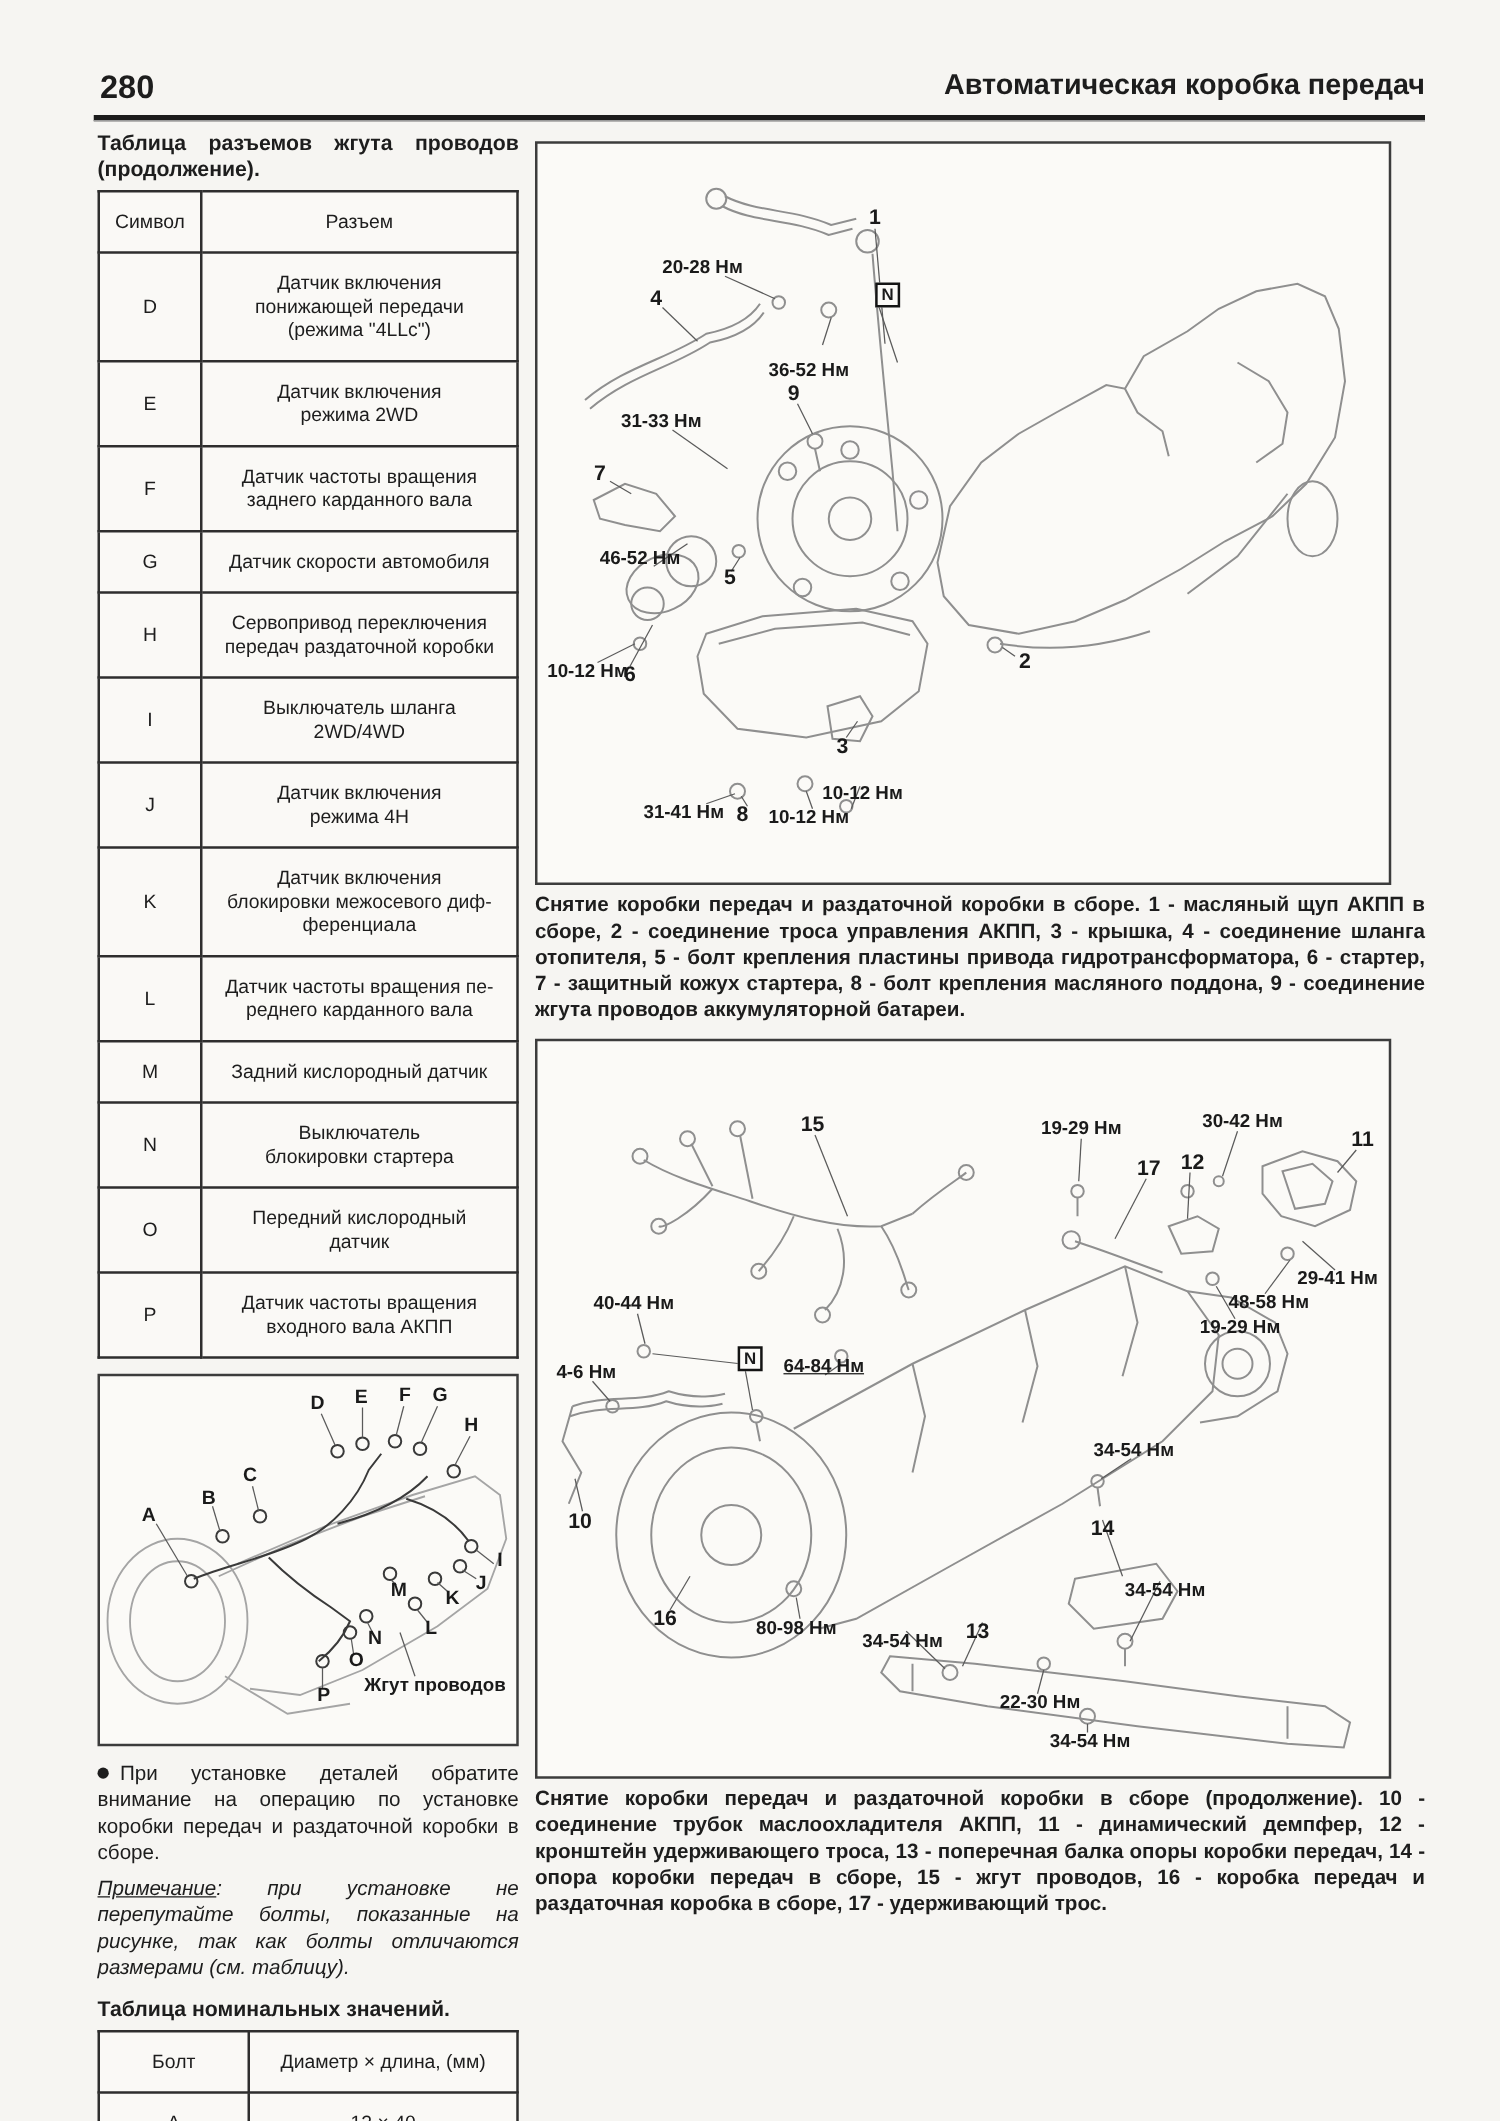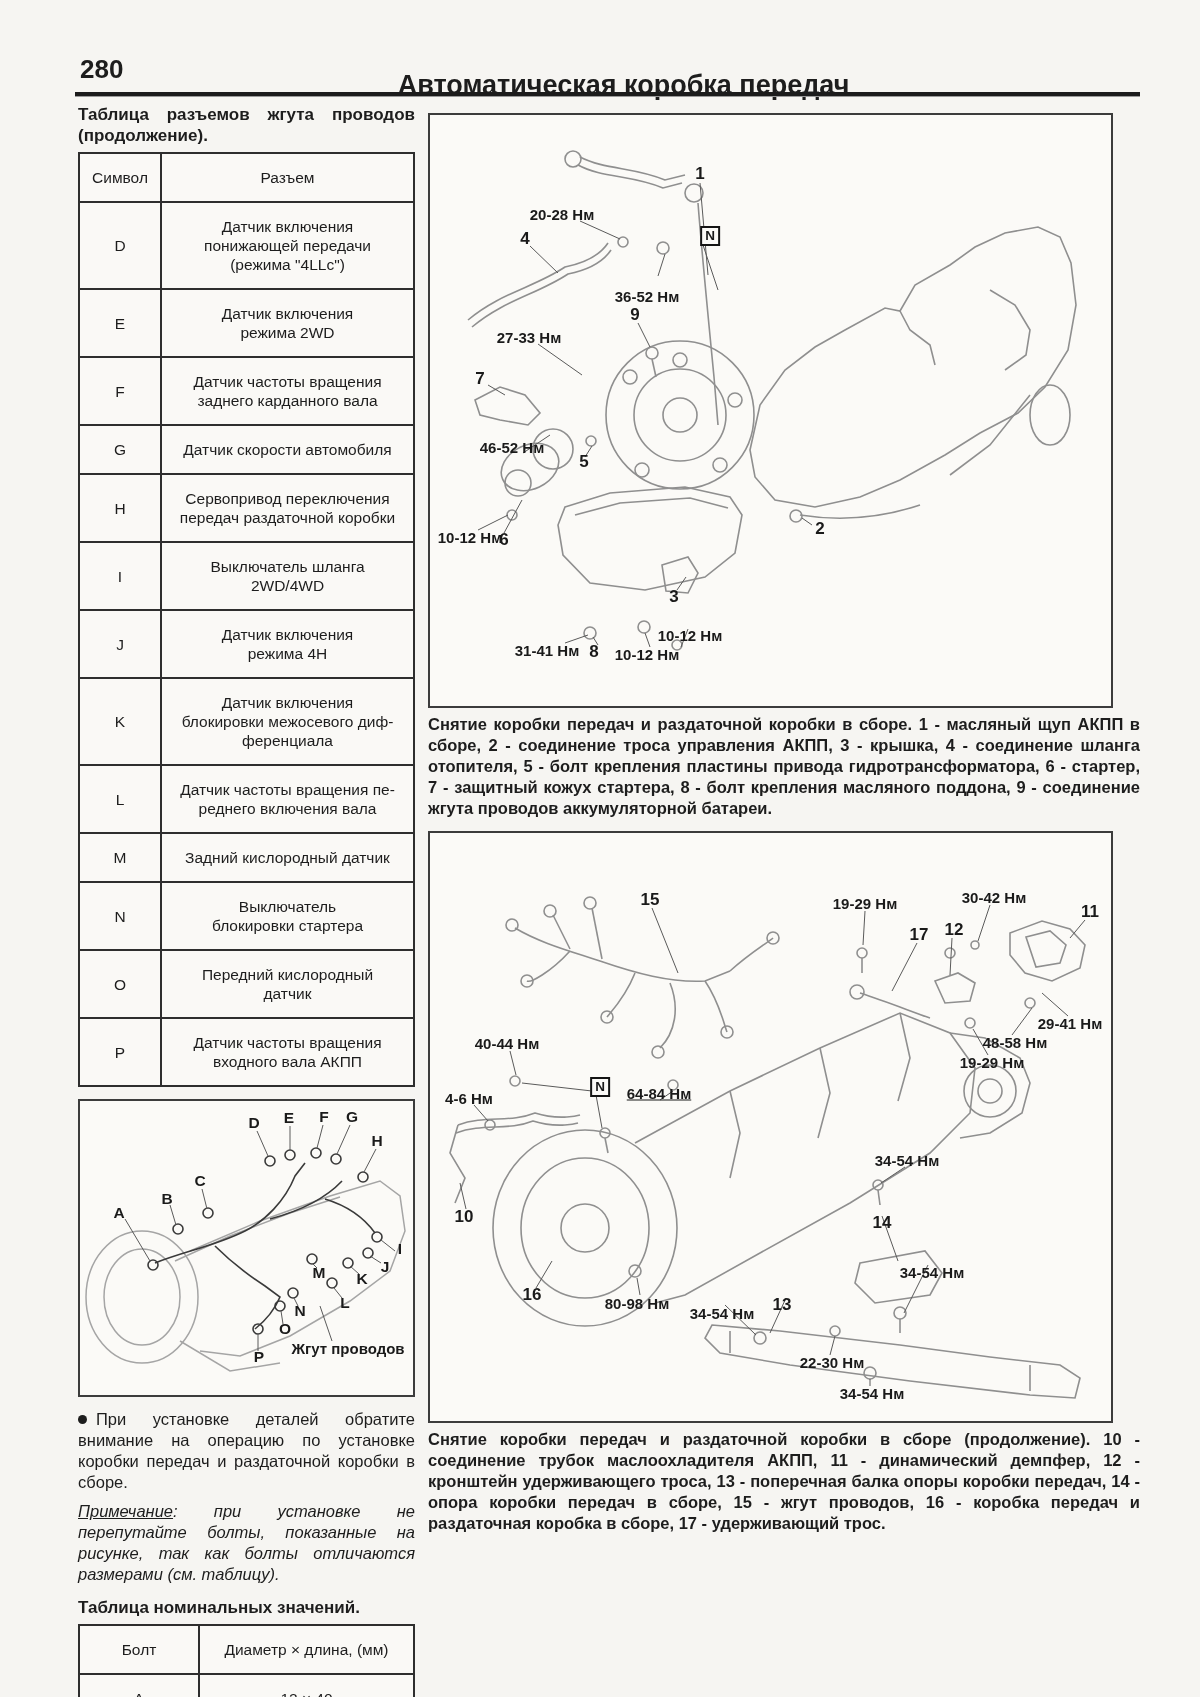--- a/index.html
+++ b/index.html
@@ -2,21 +2,21 @@
 <html><head>
 <meta charset="utf-8">
 <style>
   html,body{margin:0;padding:0;}
   body{
     width:1200px;height:1697px;position:relative;overflow:hidden;
     background:#f6f5f2;color:#1d1d1d;
     font-family:"Liberation Sans", sans-serif;
   }
   .pagenum{position:absolute;left:80px;top:54px;font-size:26px;font-weight:bold;}
-  .pagetitle{position:absolute;left:75px;top:54px;width:1065px;margin:16px;text-align:center;font-size:27px;font-weight:bold;}
+  .pagetitle{position:absolute;left:75px;top:54px;width:1065px;margin:0;text-align:right;font-size:23px;font-weight:bold;}
   .hrule{position:absolute;left:75px;top:92px;width:1065px;height:4px;background:#1c1c1c;border-bottom:1px solid #9a9a9a;}
   .col-left{position:absolute;left:78px;top:104px;width:337px;}
   .col-right{position:absolute;left:428px;top:113px;width:712px;}
   .blockhead{font-size:17px;font-weight:bold;margin:0 0 6px 0;line-height:21px;text-align:justify;}
   table.dtable{border-collapse:collapse;width:100%;font-size:15.5px;background:#faf9f6;}
   table.dtable th,table.dtable td{
     border:2px solid #2e2e2e;text-align:center;vertical-align:middle;
     padding:14px 4px;line-height:19px;font-weight:normal;white-space:pre-line;
   }
   table.t-conn th:first-child,table.t-conn td:first-child{width:72px;}
@@ -100,21 +100,21 @@
           </tr>
           <tr>
             <td>K</td>
             <td>Датчик включения
 блокировки межосевого диф-
 ференциала</td>
           </tr>
           <tr>
             <td>L</td>
             <td>Датчик частоты вращения пе-
-реднего включения вала</td>
+реднего карданного вала</td>
           </tr>
           <tr>
             <td>M</td>
             <td>Задний кислородный датчик</td>
           </tr>
           <tr>
             <td>N</td>
             <td>Выключатель
 блокировки стартера</td>
           </tr>
@@ -334,21 +334,21 @@
             <line x1="258" y1="514" x2="251" y2="532"></line>
         </g>
       </svg>
       <div class="layer">
           <span class="callout num" style="left: 270px; top: 59px;">1</span>
           <span class="callout torque" style="left: 132px; top: 99px;">20-28 Нм</span>
           <span class="callout num" style="left: 95px; top: 124px;">4</span>
           <span class="callout nbox" style="left: 280px; top: 121px;">N</span>
           <span class="callout torque" style="left: 217px; top: 169px; margin-top: 12px;">36-52 Нм</span>
           <span class="callout num" style="left: 205px; top: 200px;">9</span>
-          <span class="callout torque" style="left: 99px; top: 222px;">27-33 Нм</span>
+          <span class="callout torque" style="left: 99px; top: 222px;">31-33 Нм</span>
           <span class="callout num" style="left: 50px; top: 264px;">7</span>
           <span class="callout torque" style="left: 82px; top: 332px;">46-52 Нм</span>
           <span class="callout num" style="left: 154px; top: 347px;">5</span>
           <span class="callout num" style="left: 390px; top: 414px;">2</span>
           <span class="callout torque" style="left: 40px; top: 422px;">10-12 Нм</span>
           <span class="callout num" style="left: 74px; top: 425px;">6</span>
           <span class="callout num" style="left: 244px; top: 482px;">3</span>
           <span class="callout torque" style="left: 260px; top: 520px;">10-12 Нм</span>
           <span class="callout torque" style="left: 117px; top: 535px;">31-41 Нм</span>
           <span class="callout num" style="left: 164px; top: 537px;">8</span>

